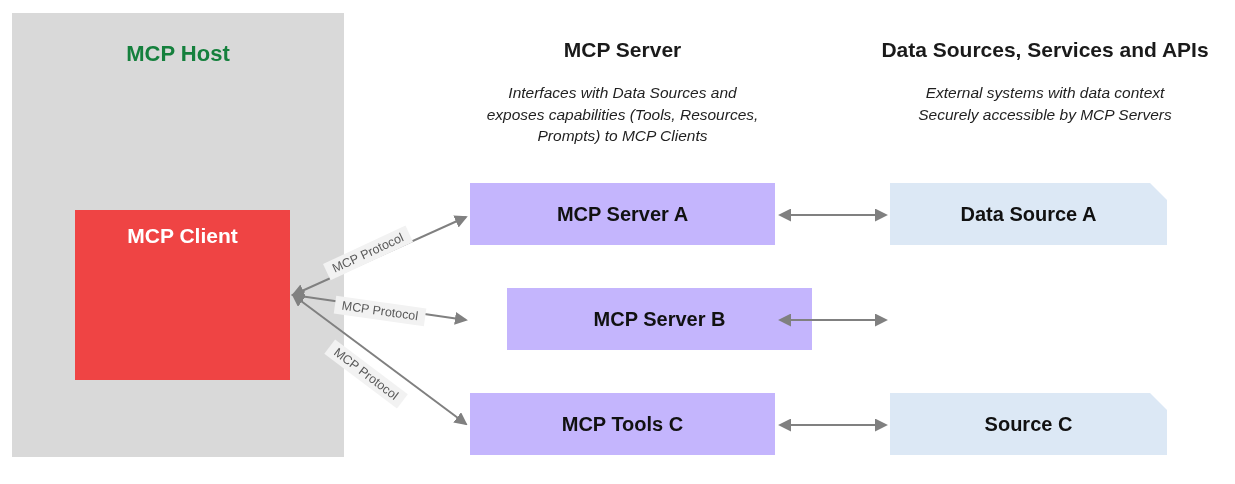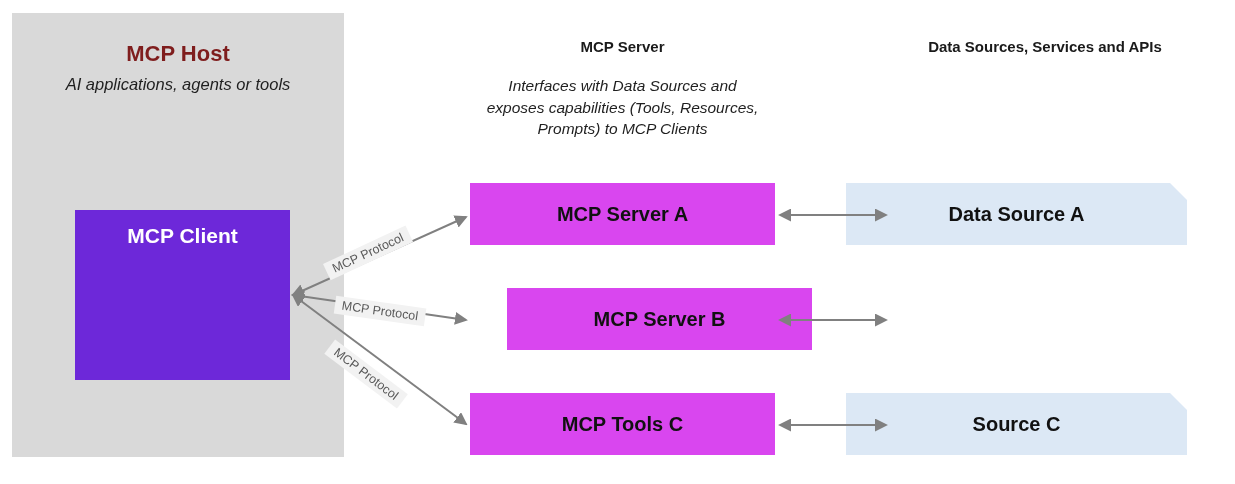--- a/index.html
+++ b/index.html
@@ -3,72 +3,73 @@
 <meta charset="utf-8">
 <style>
   html,body { margin:0; padding:0; background:#ffffff; }
   .canvas {
     position:relative; width:1235px; height:484px; background:#ffffff;
     font-family:"Liberation Sans","DejaVu Sans",sans-serif; overflow:hidden;
   }
   
   .host-panel { position:absolute; left:12px; top:13px; width:332px; height:444px; background:#d9d9d9; }
   .host-title { position:absolute; left:0; top:28px; width:100%; text-align:center;
-                font-size:22px; font-weight:700; color:#7f1d1d; }
+                font-size:22px; font-weight:700; color:#15803d; }
   .host-subtitle { position:absolute; left:0; top:62px; width:100%; text-align:center;
                    font-size:16.5px; font-style:italic; color:#1f1f1f; }
   
   .client-box { position:absolute; left:63px; top:197px; width:215px; height:170px;
-                background:#6d28d9; color:#ffffff; text-align:center; box-sizing:border-box; padding-top:14px; }
+                background:#ef4444; color:#ffffff; text-align:center; box-sizing:border-box; padding-top:14px; }
   .client-title { font-size:21px; font-weight:700; }
   .client-body { margin-top:3px; font-size:15px; font-style:italic; line-height:1.4; white-space:pre-line; }
   
   .col-header { position:absolute; top:38px; text-align:center; color:#1a1a1a; }
   .col-header.server  { left:470px; width:305px; }
   .col-header.sources { left:855px; width:380px; }
-  .col-title { font-size:15px; font-weight:700; }
+  .col-title { font-size:21px; font-weight:700; }
   .col-subtitle { margin-top:20px; font-size:15.5px; font-style:italic; line-height:1.4;
                   white-space:pre-line; color:#1f1f1f; }
   
   .node { position:absolute; height:62px; display:flex; align-items:center; justify-content:center;
           font-size:20px; font-weight:600; color:#111111; }
-  .server-box { left:470px; width:305px; background:#d946ef; }
-  .source-box { left:846px; width:341px; background:#dce8f5;
+  .server-box { left:470px; width:305px; background:#c4b5fd; }
+  .source-box { left:890px; width:277px; background:#dce8f5;
                 clip-path:polygon(0 0, calc(100% - 17px) 0, 100% 17px, 100% 100%, 0 100%); }
   .row-a { top:183px; } .row-b { top:288px;margin-left:37px; } .row-c { top:393px; }
   
   .overlay { position:absolute; left:0; top:0; pointer-events:none; }
   
   .protocol-label { position:absolute; background:#f2f2f2; color:#595959; font-size:12.5px;
                     padding:2px 7px; white-space:nowrap; }
   .protocol-1 { left:368px; top:253px; transform:translate(-50%,-50%) rotate(-25deg); }
   .protocol-2 { left:380px; top:311px; transform:translate(-50%,-50%) rotate(8deg); }
   .protocol-3 { left:366px; top:374px; transform:translate(-50%,-50%) rotate(37deg); }
 </style>
 </head>
 <body>
 
 <div class="canvas">
 
   <div class="host-panel">
     <div class="host-title">MCP Host</div>
-    <div class="host-subtitle">AI applications, agents or tools</div>
     <div class="client-box">
       <div class="client-title">MCP Client</div>
     </div>
   </div>
 
   <div class="col-header server">
     <div class="col-title">MCP Server</div>
     <div class="col-subtitle">Interfaces with Data Sources and
 exposes capabilities (Tools, Resources,
 Prompts) to MCP Clients</div>
   </div>
   <div class="col-header sources">
     <div class="col-title">Data Sources, Services and APIs</div>
+    <div class="col-subtitle">External systems with data context
+Securely accessible by MCP Servers</div>
   </div>
 
   <div class="node server-box row-a">
     <span>MCP Server A</span>
   </div>
   <div class="node server-box row-b">
     <span>MCP Server B</span>
   </div>
   <div class="node server-box row-c">
     <span>MCP Tools C</span>

